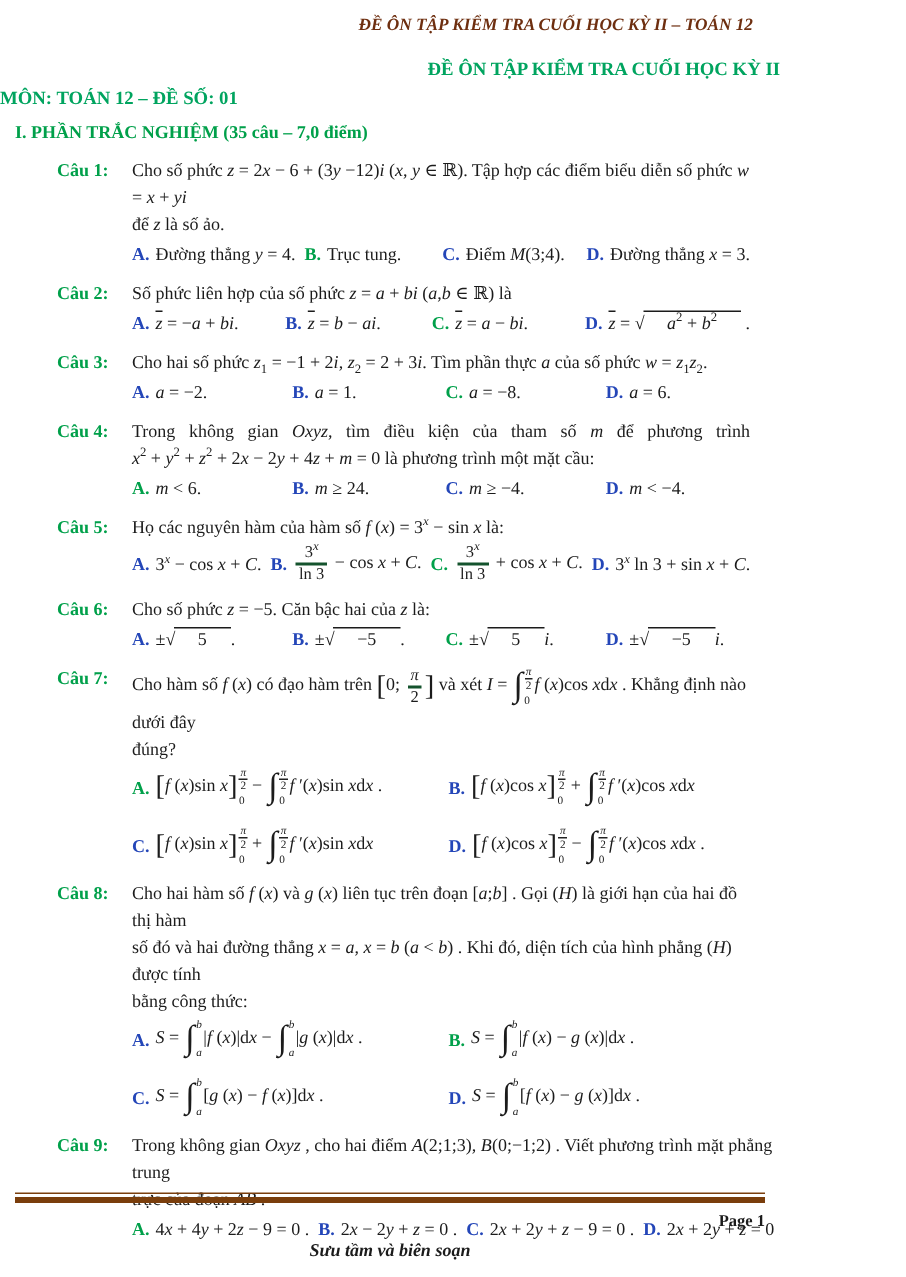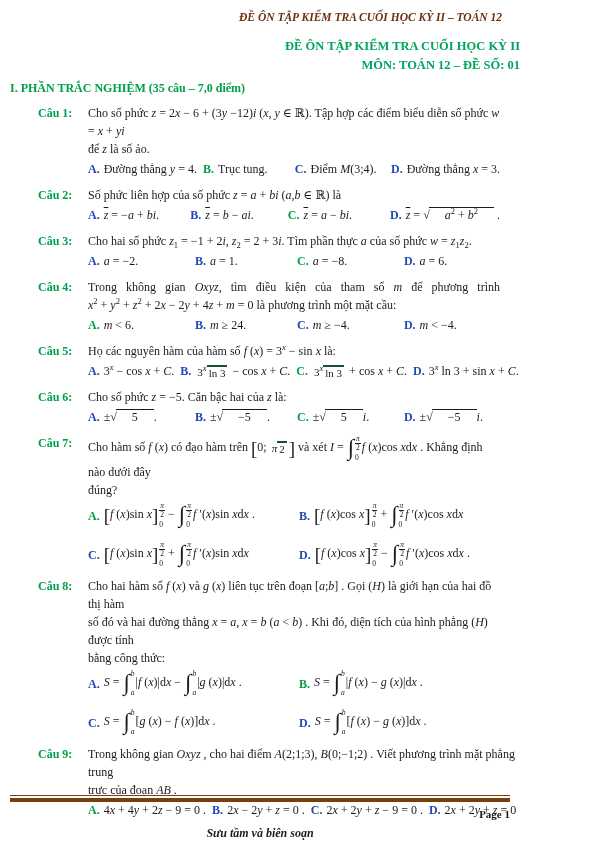--- a/index.html
+++ b/index.html
@@ -3,39 +3,39 @@
 <meta charset="utf-8">
 <style>
   html,body{margin:0;padding:0;background:#fff;}
   .page{position:relative;width:520px;height:851px;background:#fff;overflow:hidden;
         font-family:"Liberation Serif","DejaVu Serif",serif;font-size:12px;color:var(--text,#1b1b1b);
         line-height:18px;}
   
   .hdr{padding:8px 18px 0 0;text-align:right;font-weight:bold;font-style:italic;
        color:var(--maroon,#6E2F10);font-size:11.5px;}
   .t1{margin-top:11px;text-align:right;font-weight:bold;color:var(--title-green,#00A45F);font-size:12.5px;}
-  .t2{margin-top:1px;text-align:right;font-weight:bold;color:var(--title-green,#00A45F);font-size:12.5px;}
+  .t2{margin-top:1px;text-align:left;font-weight:bold;color:var(--title-green,#00A45F);font-size:12.5px;}
   .sec{margin-top:5px;padding-left:10px;font-weight:bold;color:var(--green,#00A04A);font-size:12px;}
   
   .qlist{margin-top:7px;}
   .q{display:grid;grid-template-columns:50px 1fr;padding-left:38px;padding-right:20px;margin-bottom:8px;}
   .qlab{color:var(--green,#00A04A);font-weight:bold;white-space:nowrap;}
   .qbody{color:var(--text,#1b1b1b);}
   .qbody i, .obody i{font-family:"Liberation Serif","DejaVu Serif",serif;}
   .jl{display:block;text-align:justify;text-align-last:justify;}
   .opts{display:grid;column-gap:6px;row-gap:10px;margin-top:2px;}
   .cols4{grid-template-columns:1.05fr 1fr 1.05fr 1fr;}
   .cols2{grid-template-columns:1.02fr 1fr;}
   .opt{display:flex;align-items:center;gap:4px;white-space:nowrap;}
   .olet{font-weight:bold;color:var(--blue,#2446B8);}
   .olet.g{color:var(--green,#00A04A);}
   
   sup,sub{font-size:8.5px;line-height:0;}
   .ov{text-decoration:overline;}
-  .fr{display:inline-flex;flex-direction:row;align-items:center;vertical-align:middle;
+  .fr{display:inline-flex;flex-direction:column;align-items:center;vertical-align:middle;
       line-height:1.15;font-size:11px;margin:0 2px;}
   .fd{border-top:2px solid #14532d;padding:0 2px;}
   .rad{display:inline;white-space:nowrap;}
   .rb{border-top:1px solid currentColor;padding:0 16px;margin-left:-1px;}
   .itg{display:inline-flex;align-items:center;vertical-align:middle;margin:0 1px;}
   .isym{font-size:23px;line-height:0.9;font-style:italic;}
   .lims{display:inline-flex;flex-direction:column;justify-content:space-between;vertical-align:middle;
         font-size:7.5px;line-height:1;height:26px;padding:1px 0 2px 1px;}
   .tfr{display:inline-flex;flex-direction:column;align-items:center;}
   .tfd{border-top:1px solid #222;padding:0 1px;}

